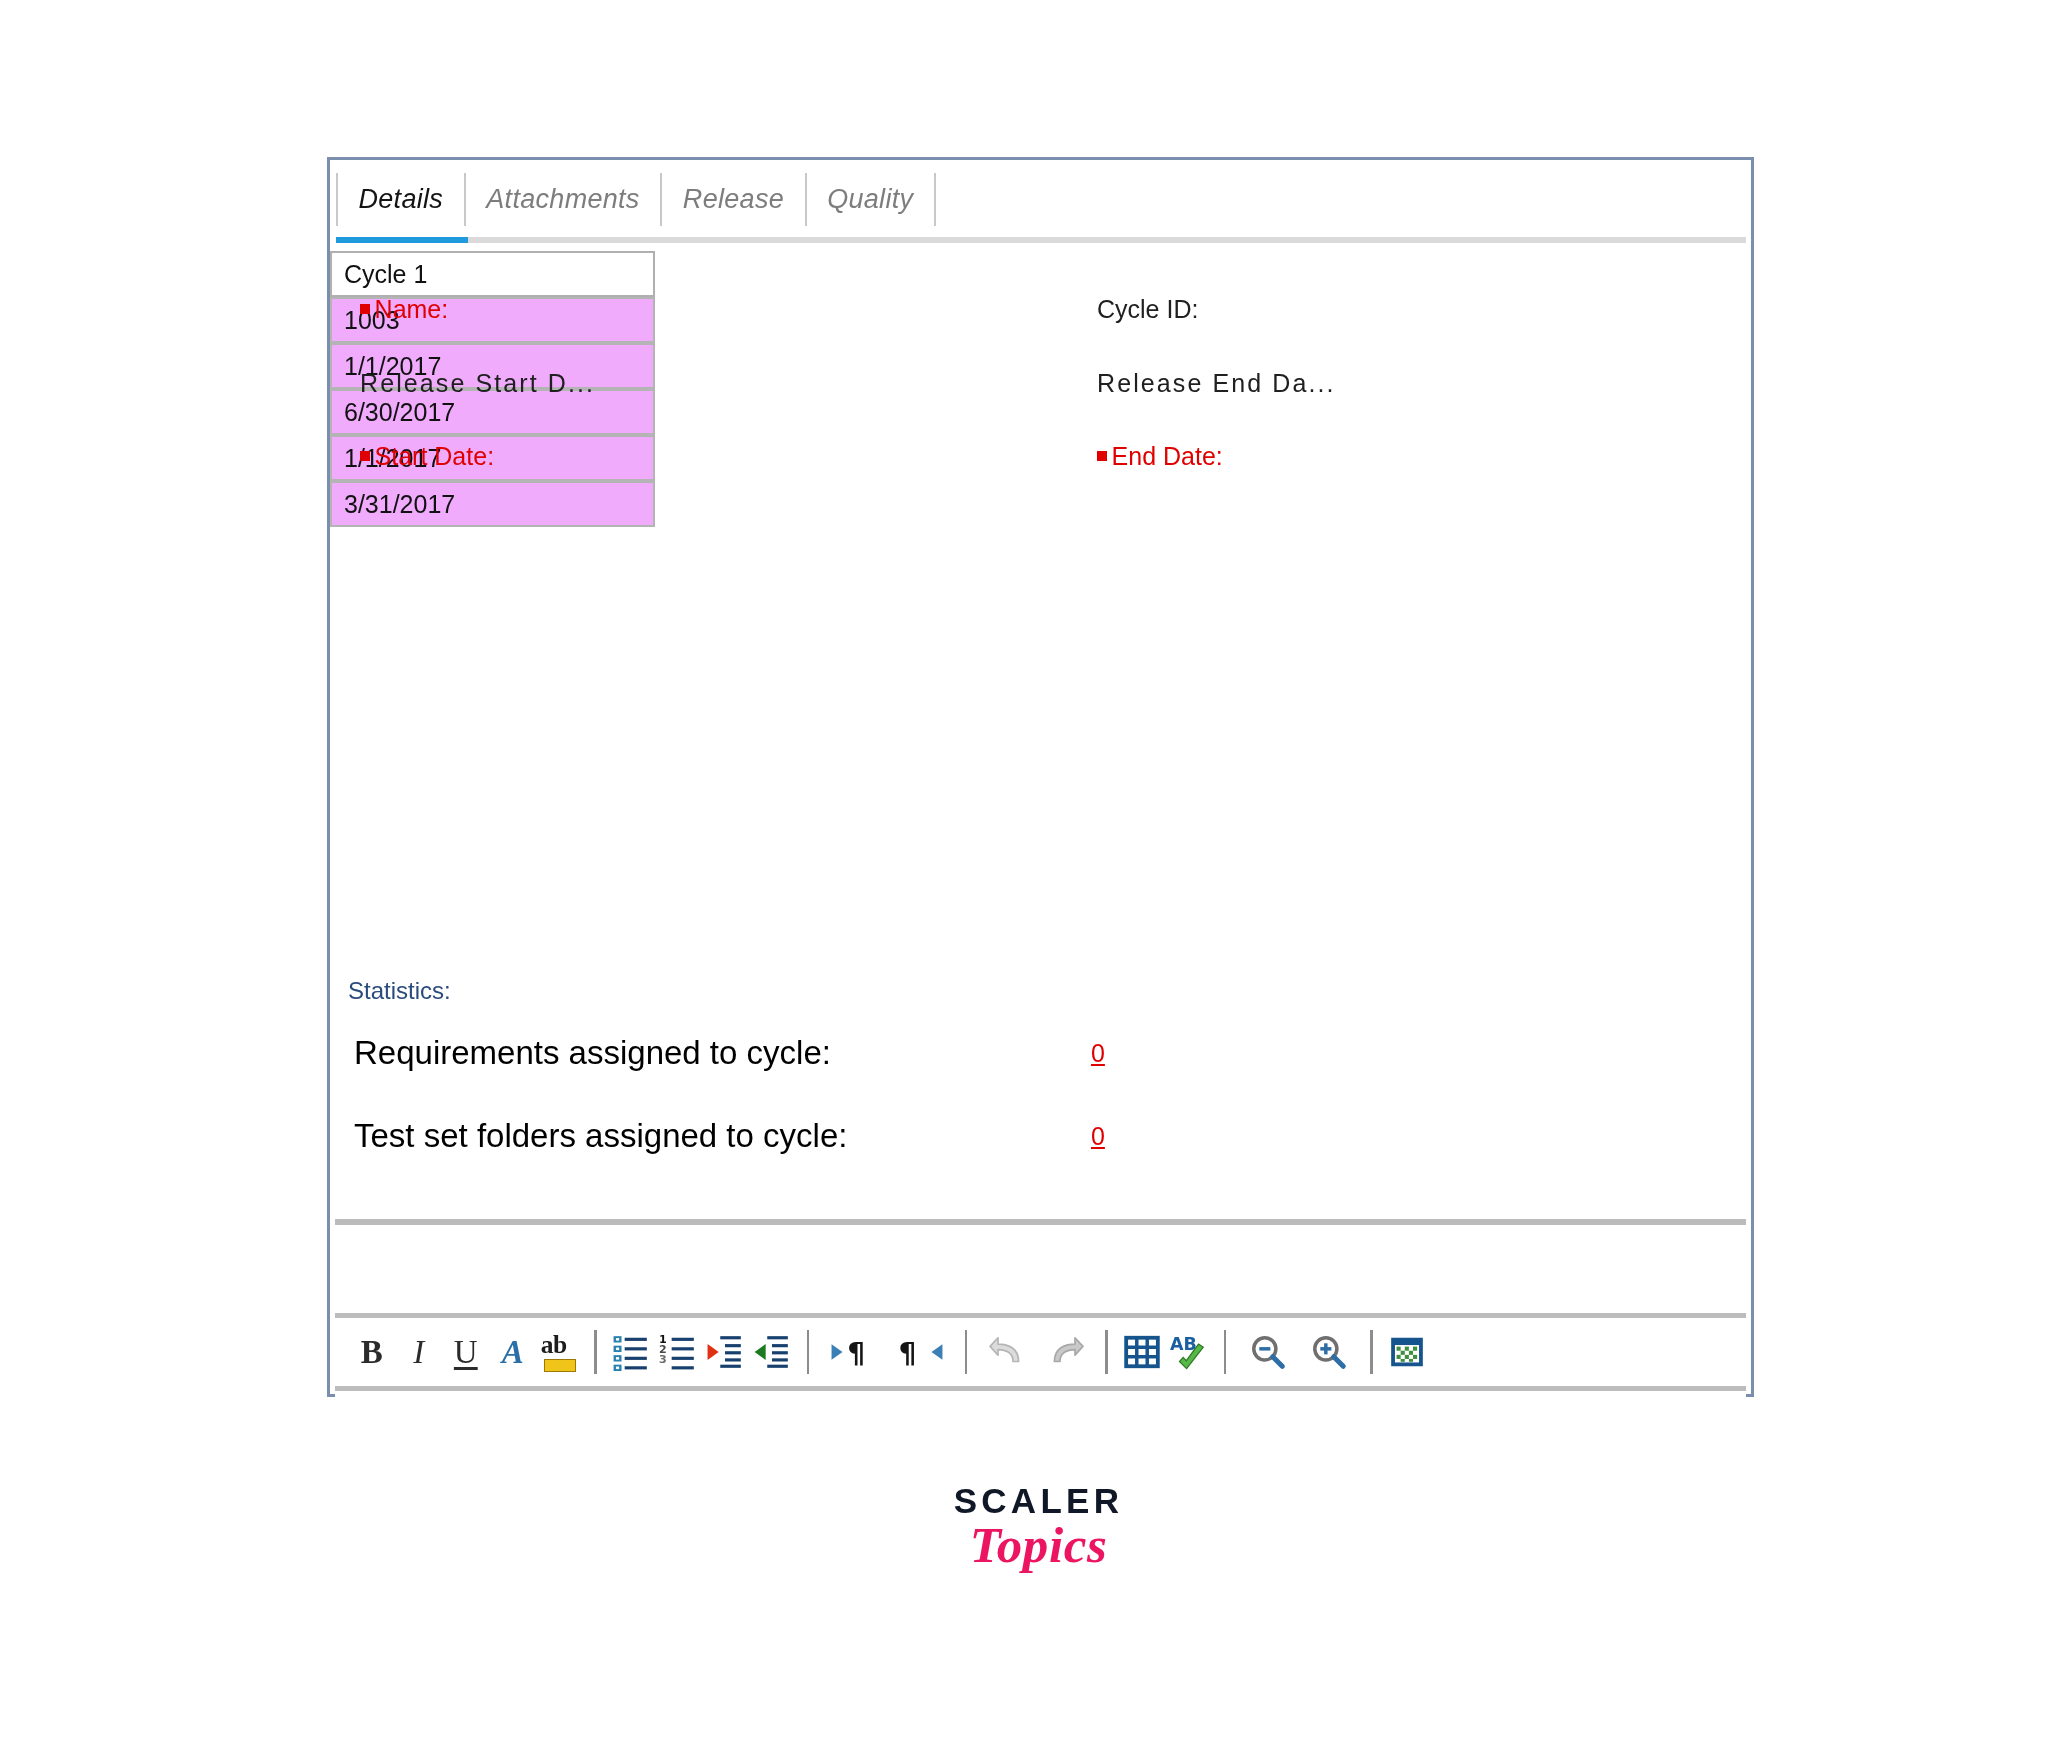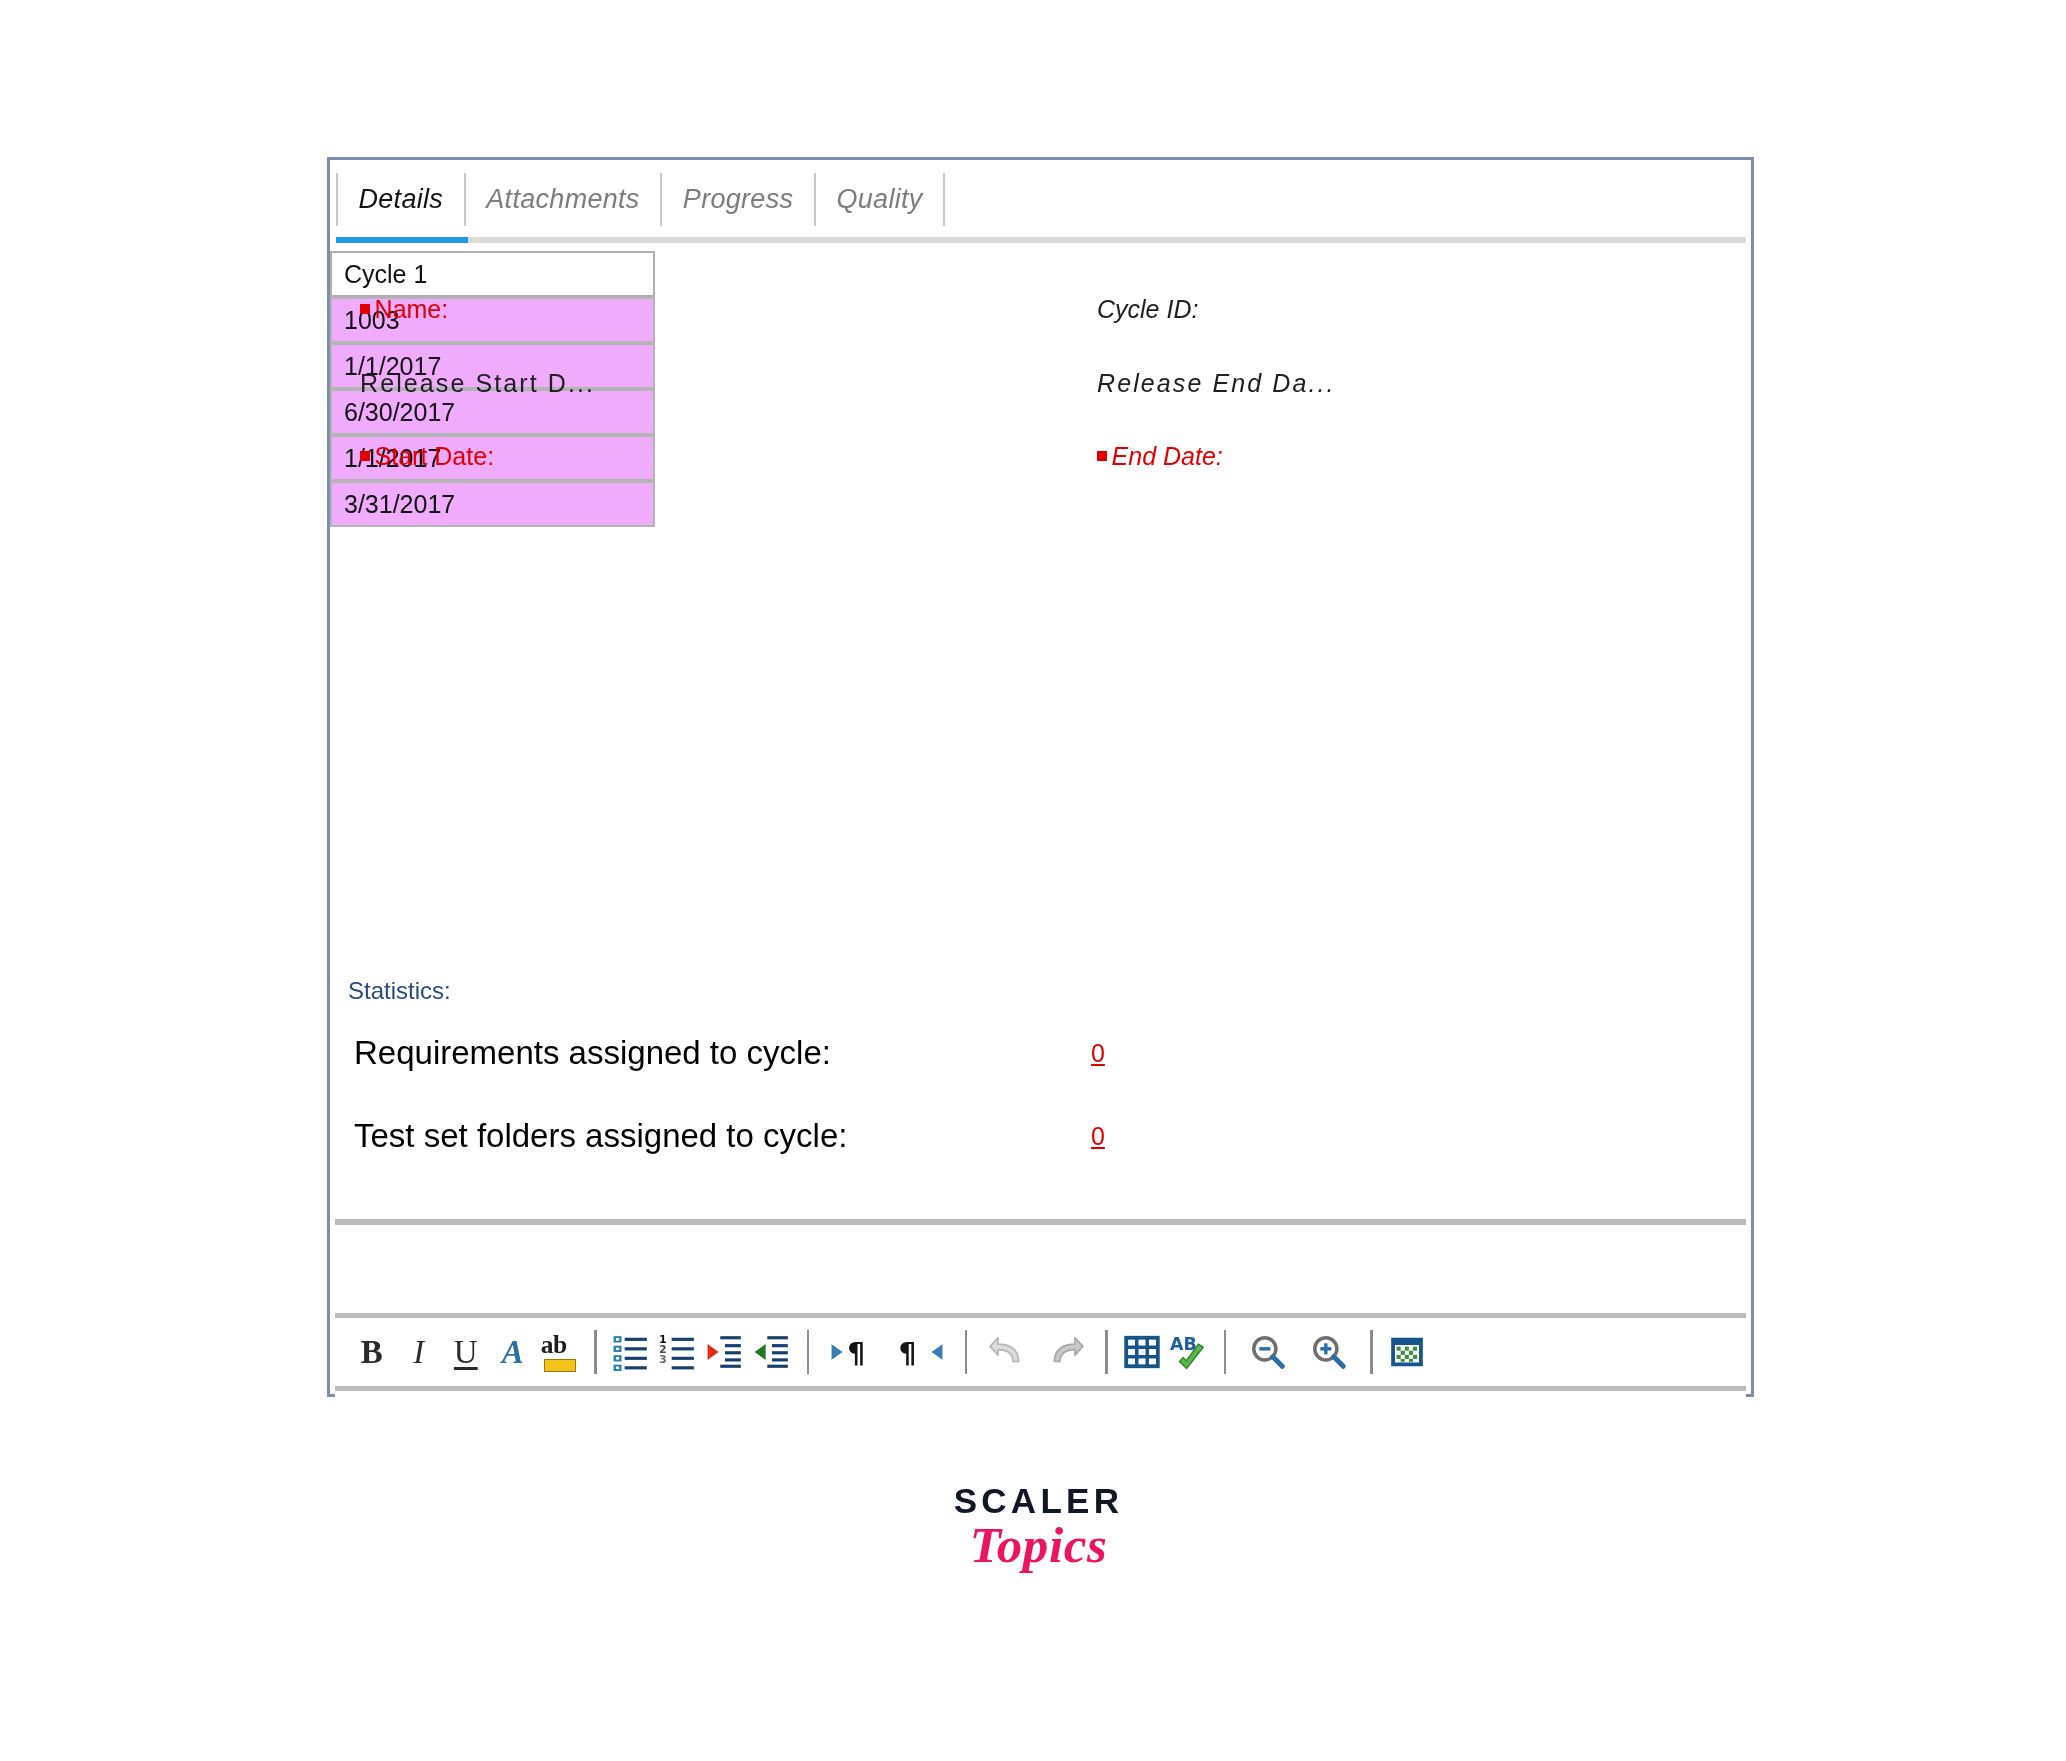--- a/index.html
+++ b/index.html
@@ -127,21 +127,21 @@
     white-space: nowrap;
   }
   .fbox.editable {
     background: #ffffff;
     border-color: #b0b0b0;
   }
 
   
   .col-l-label { left: 30px; }
   .col-l-box   { left: 300px; width: 325px; }
-  .col-r-label { left: 767px; font-style: italic; }
+  .col-r-label { left: 767px; }
   .col-r-box   { left: 1041px; width: 325px; }
 
   .row1 { top: 35px; }
 
   
   #statistics {
     position: absolute;
     left: 0;
     top: 817px;
     width: 1421px;
@@ -328,21 +328,21 @@
 
 <div id="dialog">
 
   <div id="tabstrip">
     <div class="tabrow">
       <div class="tabsep"></div>
       <div class="tab active">Details</div>
       <div class="tabsep"></div>
       <div class="tab">Attachments</div>
       <div class="tabsep"></div>
-      <div class="tab">Progress</div>
+      <div class="tab">Release</div>
       <div class="tabsep"></div>
       <div class="tab">Quality</div>
       <div class="tabsep"></div>
     </div>
     <div id="tab-underline-top"></div>
   </div>
 
   <div id="formarea">
 
     <div class="field col-l-label row1">

